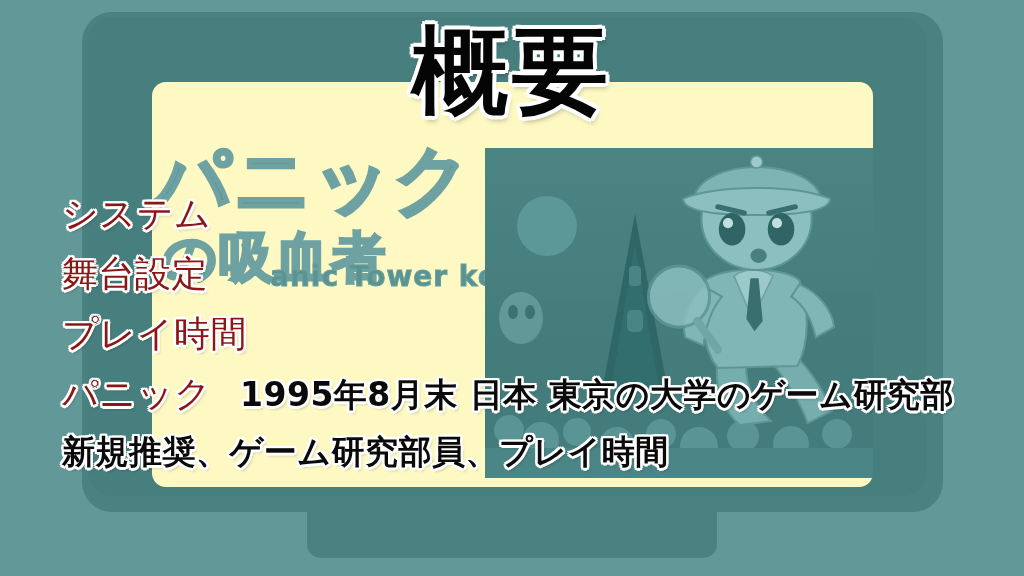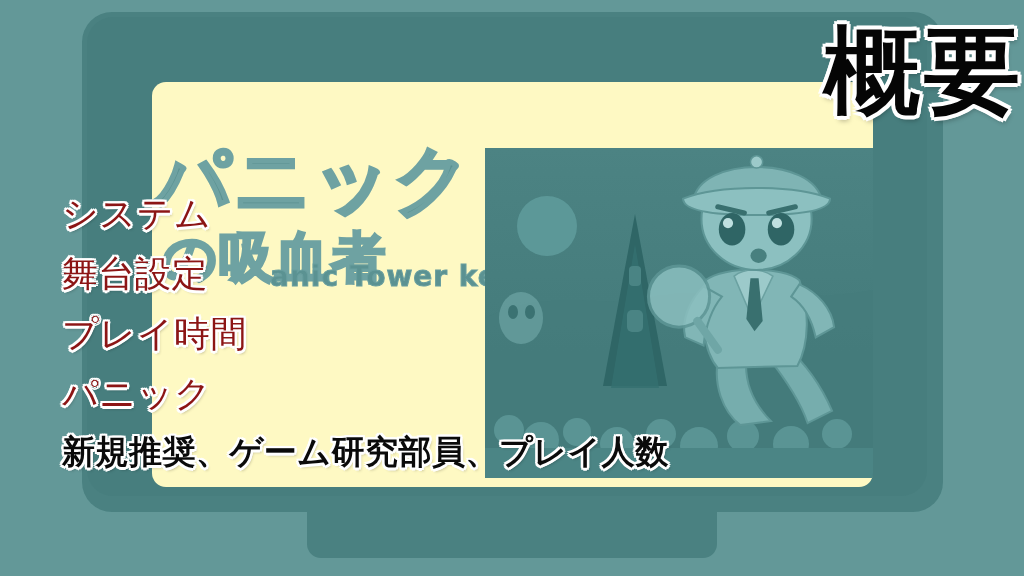--- a/index.html
+++ b/index.html
@@ -105,21 +105,21 @@
     background: #4e8585;
   }
   .art-svg { display: block; width: 100%; height: 100%; }
 
   
   .slide-title {
     position: absolute;
     left: 0;
     top: 16px;
     width: 1024px;
-    text-align: right;
+    text-align: center;
     font-size: 96px;
     line-height: 1.15;
     font-weight: 900;
     color: #050505;
     letter-spacing: 4px;
     text-shadow:
       -3px -3px 0 #ffffff,  3px -3px 0 #ffffff,
       -3px  3px 0 #ffffff,  3px  3px 0 #ffffff,
       -4px  0   0 #ffffff,  4px  0   0 #ffffff,
        0   -4px 0 #ffffff,  0    4px 0 #ffffff,
@@ -273,20 +273,21 @@
     <div class="info-row">
       <div class="info-label">舞台設定</div>
     </div>
 
     <div class="info-row">
       <div class="info-label">プレイ時間</div>
     </div>
 
     <div class="info-row">
       <div class="info-label">パニック</div>
-    </div>
-
-    <div class="info-row">
-      <div class="info-value">新規推奨、ゲーム研究部員、プレイ人数</div>
+      <div class="info-value">1995年8月末 日本 東京の大学のゲーム研究部</div>
+    </div>
+
+    <div class="info-row">
+      <div class="info-value">新規推奨、ゲーム研究部員、プレイ時間</div>
     </div>
 
   </div>
 </div>
 
 </body></html>

